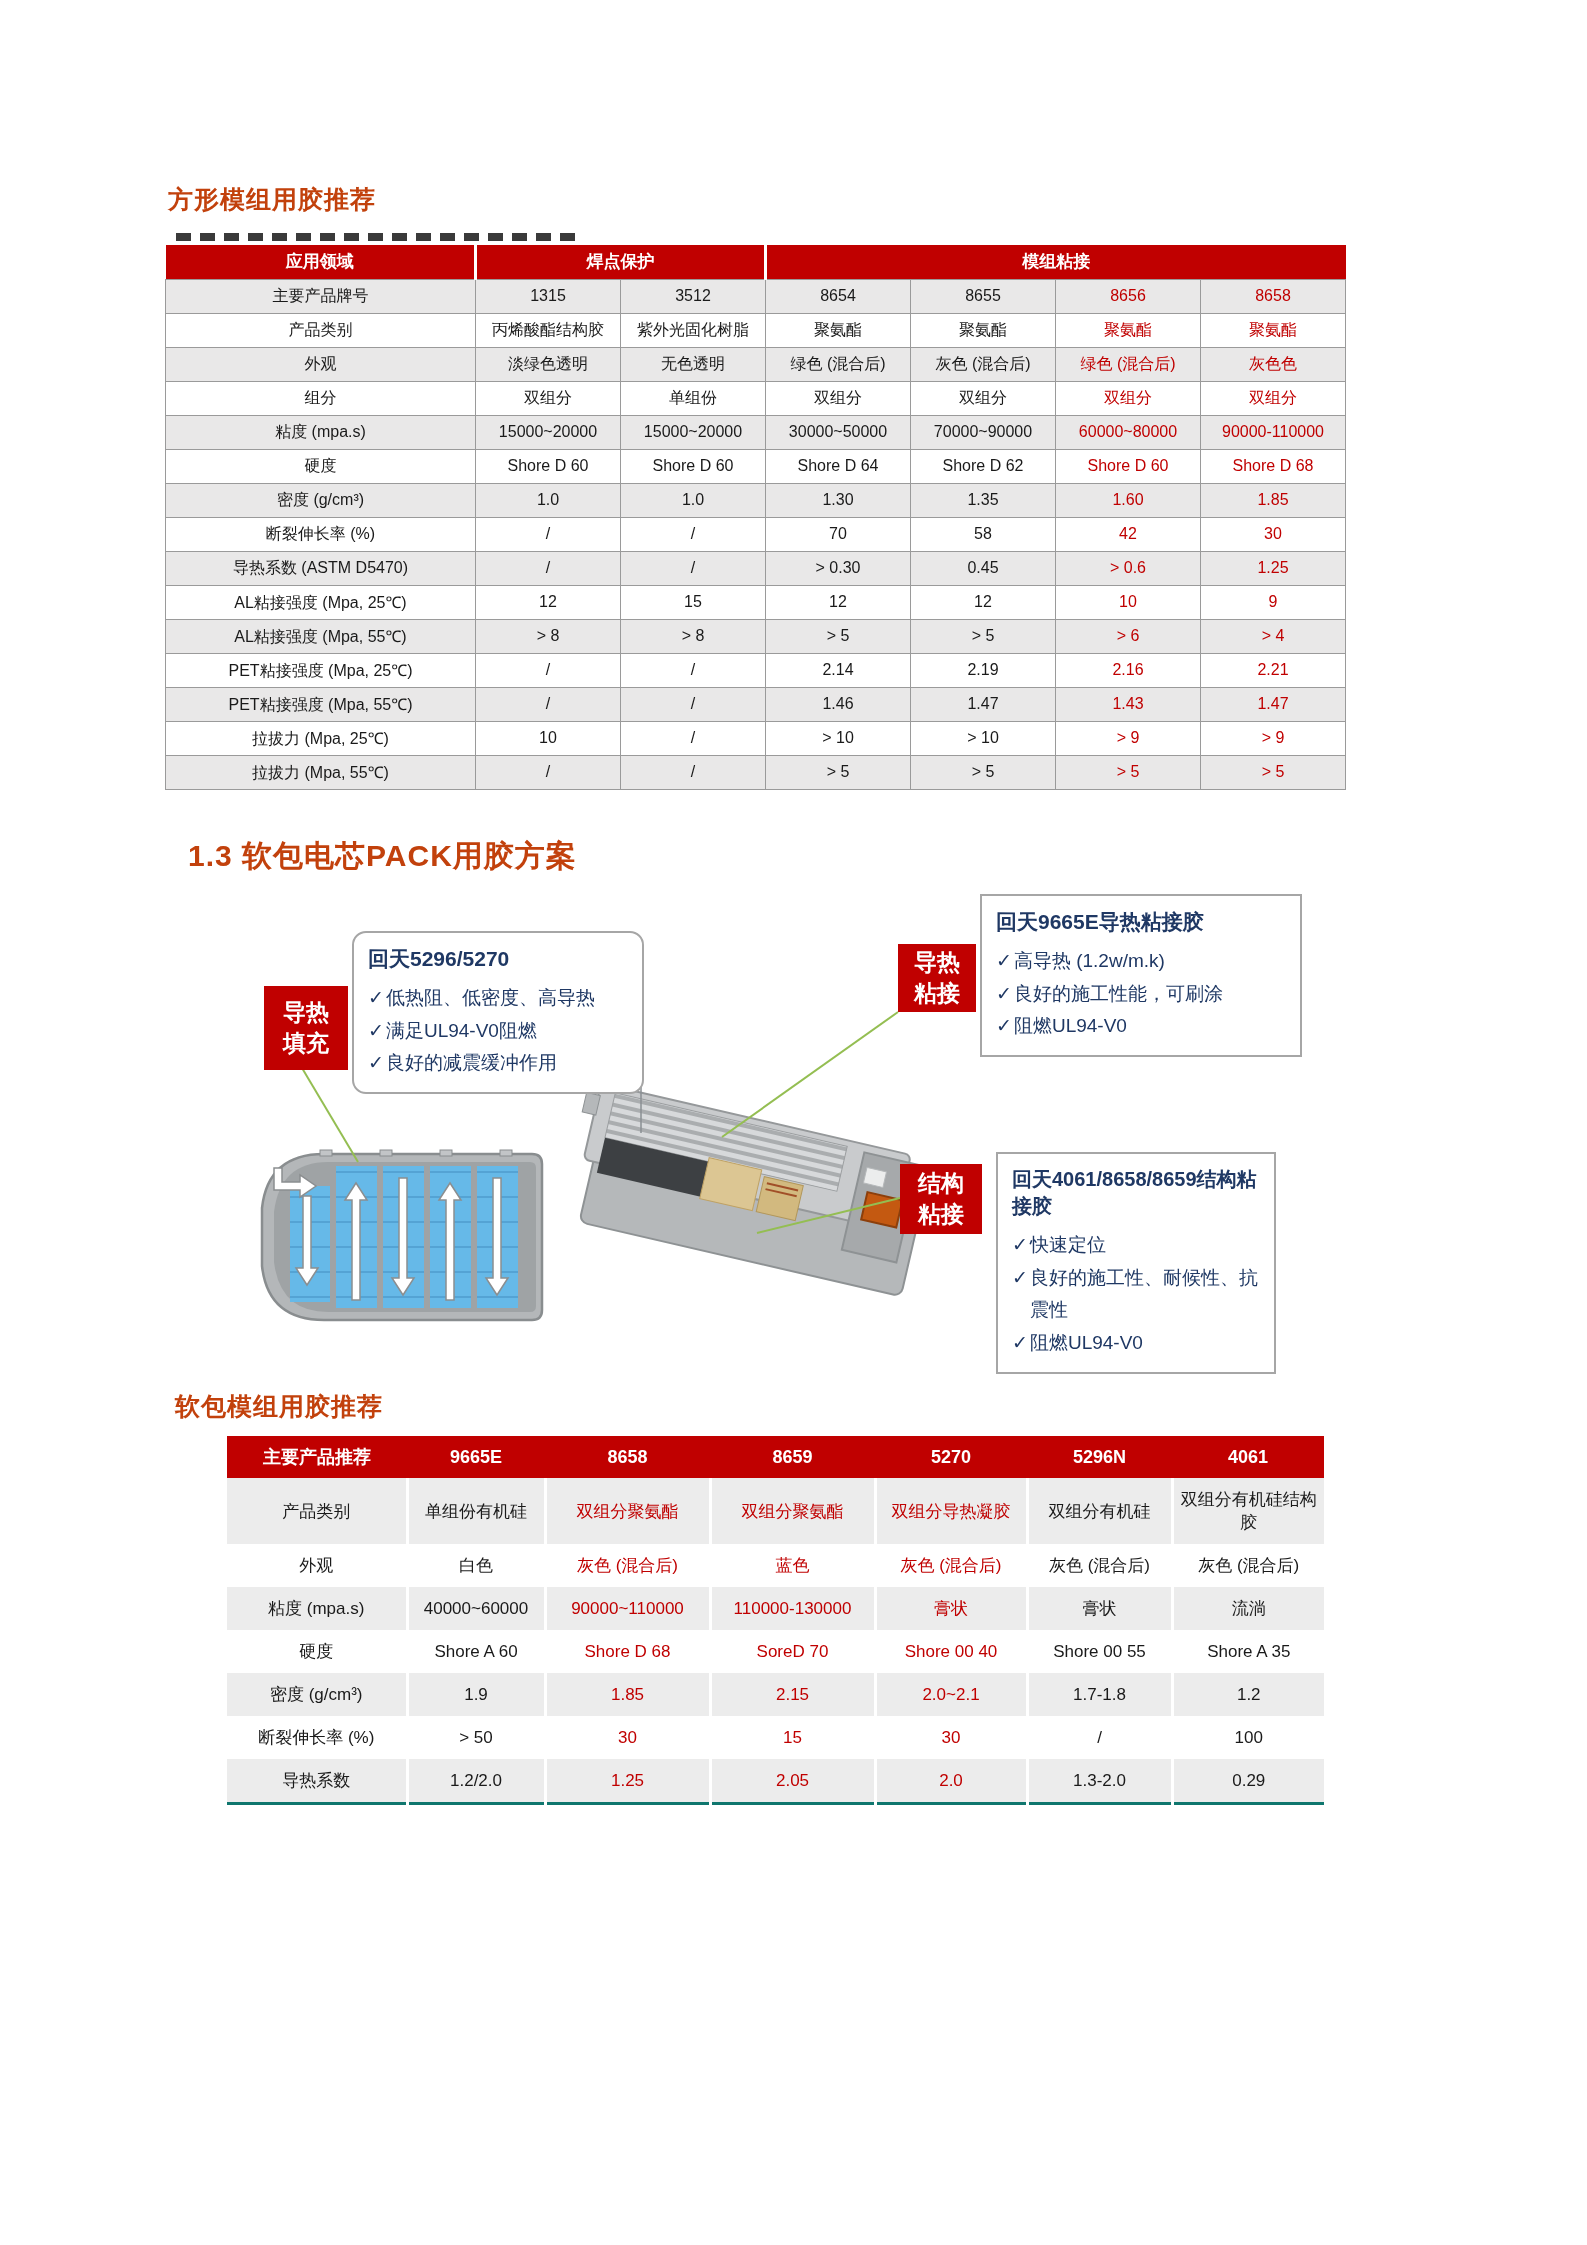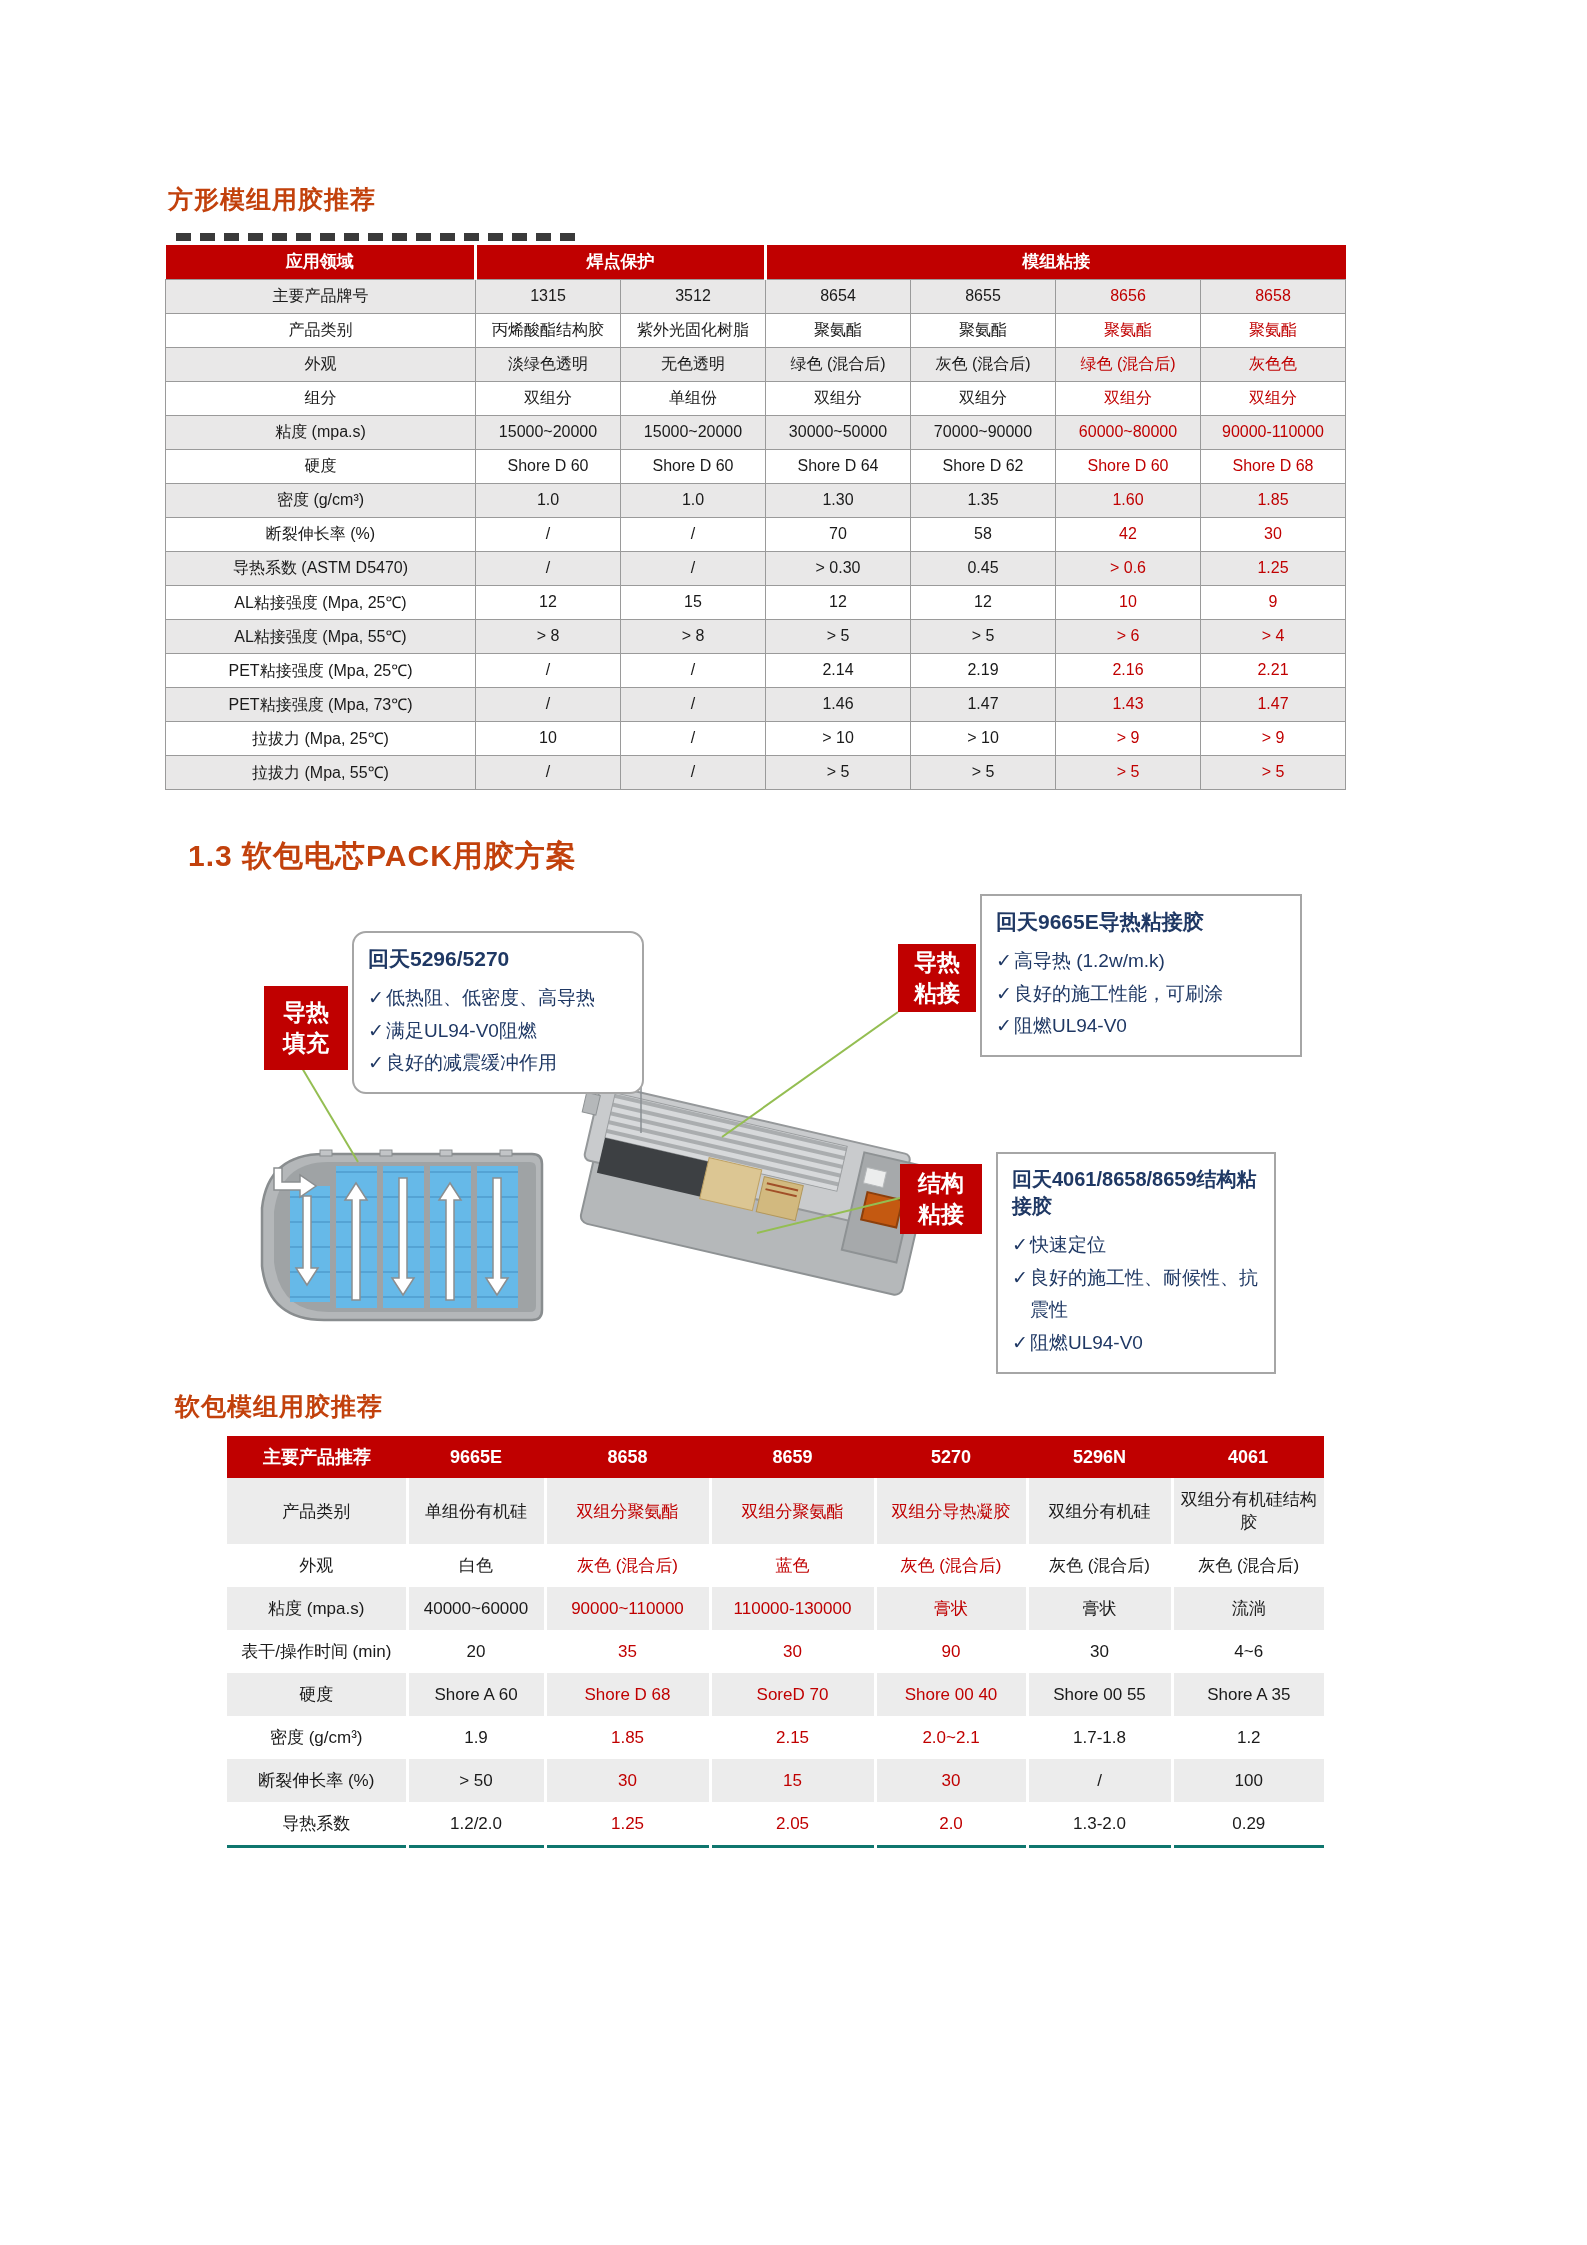--- a/index.html
+++ b/index.html
@@ -182,21 +182,21 @@
           <tr>
             <td class="lbl">PET粘接强度 (Mpa, 25℃)</td>
             <td>/</td>
             <td>/</td>
             <td>2.14</td>
             <td>2.19</td>
             <td class="red">2.16</td>
             <td class="red">2.21</td>
           </tr>
           <tr>
-            <td class="lbl">PET粘接强度 (Mpa, 73℃)</td>
+            <td class="lbl">PET粘接强度 (Mpa, 55℃)</td>
             <td>/</td>
             <td>/</td>
             <td>1.46</td>
             <td>1.47</td>
             <td class="red">1.43</td>
             <td class="red">1.47</td>
           </tr>
           <tr>
             <td class="lbl">拉拔力 (Mpa, 25℃)</td>
             <td>10</td>
@@ -385,29 +385,20 @@
           <tr>
             <td class="lbl">粘度 (mpa.s)</td>
             <td>40000~60000</td>
             <td class="red">90000~110000</td>
             <td class="red">110000-130000</td>
             <td class="red">膏状</td>
             <td>膏状</td>
             <td>流淌</td>
           </tr>
           <tr>
-            <td class="lbl">表干/操作时间 (min)</td>
-            <td>20</td>
-            <td class="red">35</td>
-            <td class="red">30</td>
-            <td class="red">90</td>
-            <td>30</td>
-            <td>4~6</td>
-          </tr>
-          <tr>
             <td class="lbl">硬度</td>
             <td>Shore A 60</td>
             <td class="red">Shore D 68</td>
             <td class="red">SoreD 70</td>
             <td class="red">Shore 00 40</td>
             <td>Shore 00 55</td>
             <td>Shore A 35</td>
           </tr>
           <tr>
             <td class="lbl">密度 (g/cm³)</td>

